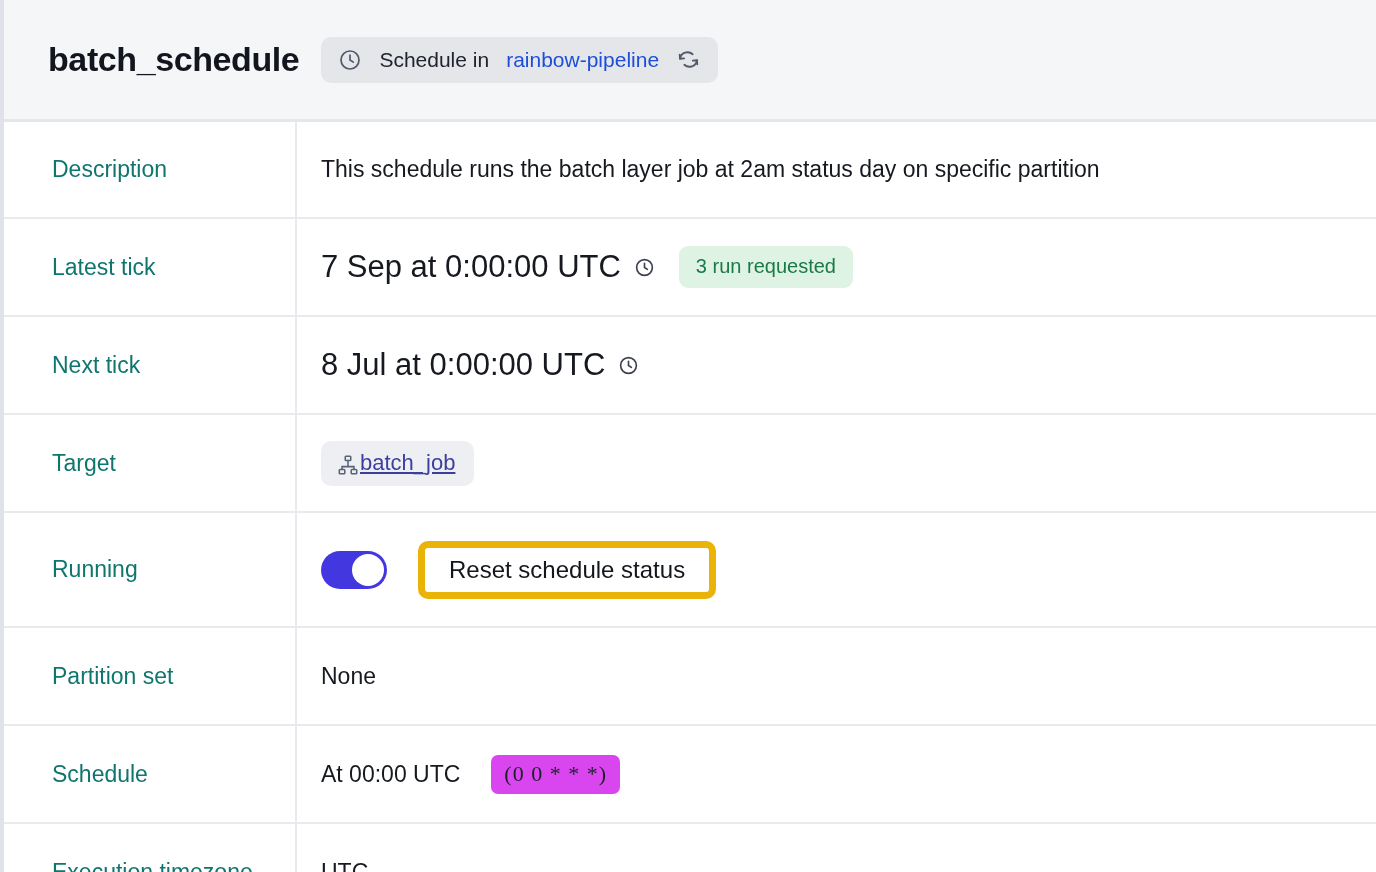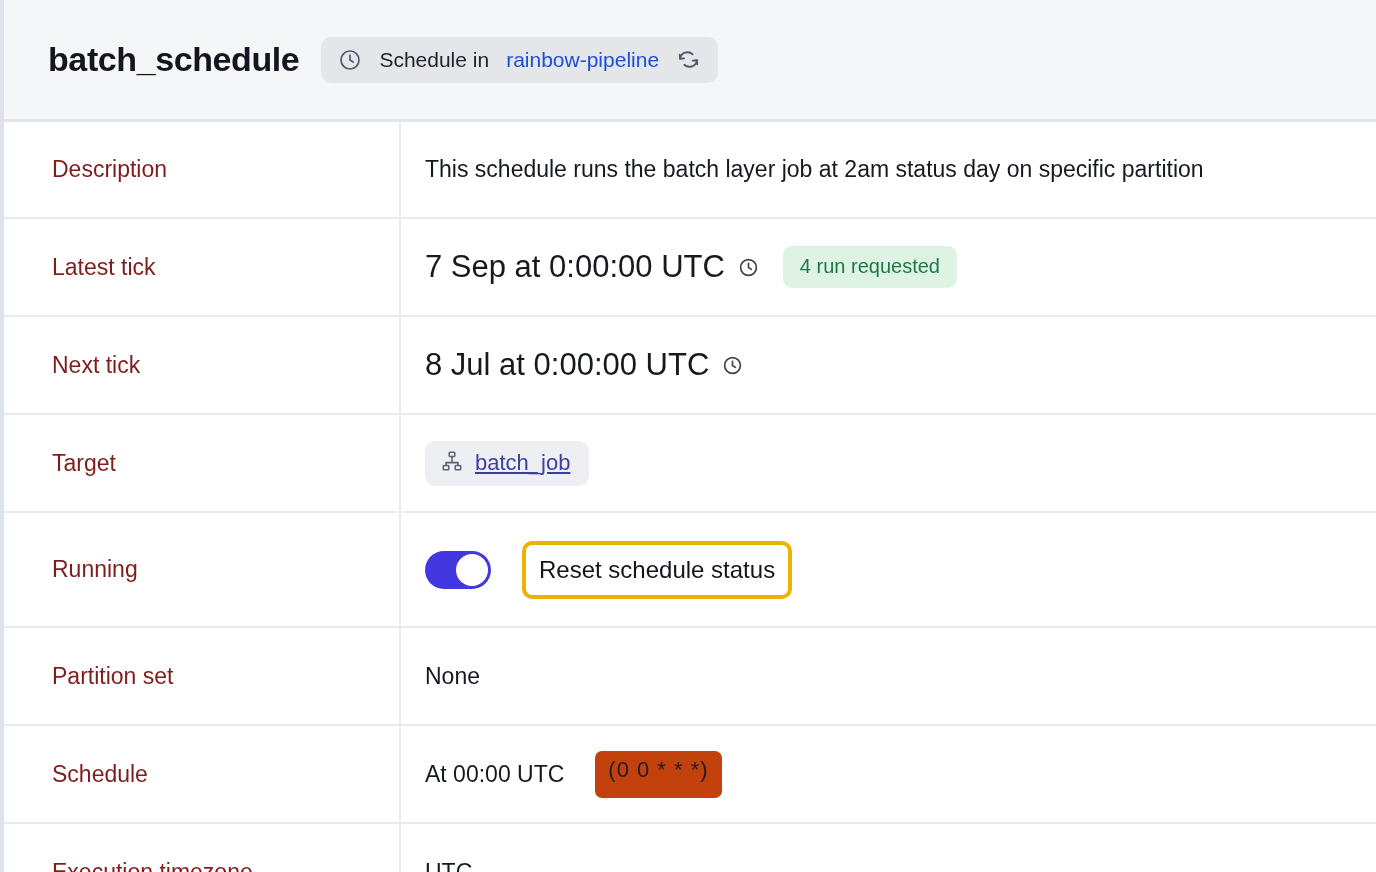--- a/index.html
+++ b/index.html
@@ -68,25 +68,25 @@
     table-layout: fixed;
   }
   .detail-table tr { border-bottom: 2px solid #e8eaee; }
   .detail-table td {
     vertical-align: middle;
     padding: 0;
     overflow: hidden;
     white-space: nowrap;
   }
   td.key {
-    width: 396px;
+    width: 292px;
     border-right: 2px solid #e8eaee;
     padding-left: 48px;
     font-size: 23px;
-    color: #7f1d1d;
+    color: #0f766e;
     box-sizing: border-box;
   }
   td.val {
     padding-left: 24px;
     font-size: 23px;
     color: #16191f;
   }
   .row-h-95 td { height: 95px; }
   .row-h-96 td { height: 96px; }
   .row-h-113 td { height: 113px; }
@@ -104,22 +104,22 @@
     background: #def3e4;
     color: #1a7a47;
     border-radius: 9px;
     padding: 9px 17px 10px 17px;
     font-size: 20px;
     margin-left: 11px;
   }
 
   .job-chip {
     display: inline-flex;
-    align-items: flex-start;
-    gap: 12px;
+    align-items: flex-end;
+    gap: 1px;
     background: #eeeff2;
     border-radius: 10px;
     padding: 9px 19px 10px 16px;
     font-size: 22px;
     color: #3b3f99;
   }
   .job-chip .job-label { color: #3c3fa0; }
 
   .toggle {
     width: 66px;
@@ -138,38 +138,38 @@
     height: 32px;
     border-radius: 50%;
     background: #ffffff;
   }
   .reset-btn {
     margin-left: 18px;
     display: inline-flex;
     align-items: center;
     justify-content: center;
     height: 58px;
-    padding: 0 13px;
-    border: 4px solid #eab308;
+    padding: 0 24px;
+    border: 7px solid #eab308;
     border-radius: 10px;
     background: #ffffff;
     font-family: "Liberation Sans", sans-serif;
     font-size: 24px;
     color: #14161d;
     cursor: pointer;
   }
 
   .cron-chip {
     display: inline-flex;
     align-items: center;
-    background: #c2410c;
+    background: #d946ef;
     border-radius: 7px;
-    padding: 6px 13px 15px 13px;
+    padding: 6px 13px 7px 13px;
     margin-left: 18px;
-    font-family: Liberation Sans, sans-serif;
+    font-family: Liberation Serif, serif;
     font-size: 22px;
     letter-spacing: 1px;
     color: #1d2029;
   }
 </style>
 </head>
 <body>
 
 <div class="page">
 
@@ -208,21 +208,21 @@
         <td class="key">Latest tick</td>
         <td class="val">
           <div class="val-inline">
             <span class="tick-text">7 Sep at 0:00:00 UTC</span>
             <span class="icon">
               <svg width="21" height="21" viewBox="0 0 24 24" fill="none" stroke="#3c4250" stroke-width="1.9">
                 <circle cx="12" cy="12" r="9"></circle>
                 <path d="M12 7.2V12l3.3 2.1" stroke-linecap="round"></path>
               </svg>
             </span>
-            <span class="run-badge">4 run requested</span>
+            <span class="run-badge">3 run requested</span>
           </div>
         </td>
       </tr>
 
       <tr class="row-h-96">
         <td class="key">Next tick</td>
         <td class="val">
           <div class="val-inline">
             <span class="tick-text">8 Jul at 0:00:00 UTC</span>
             <span class="icon">

